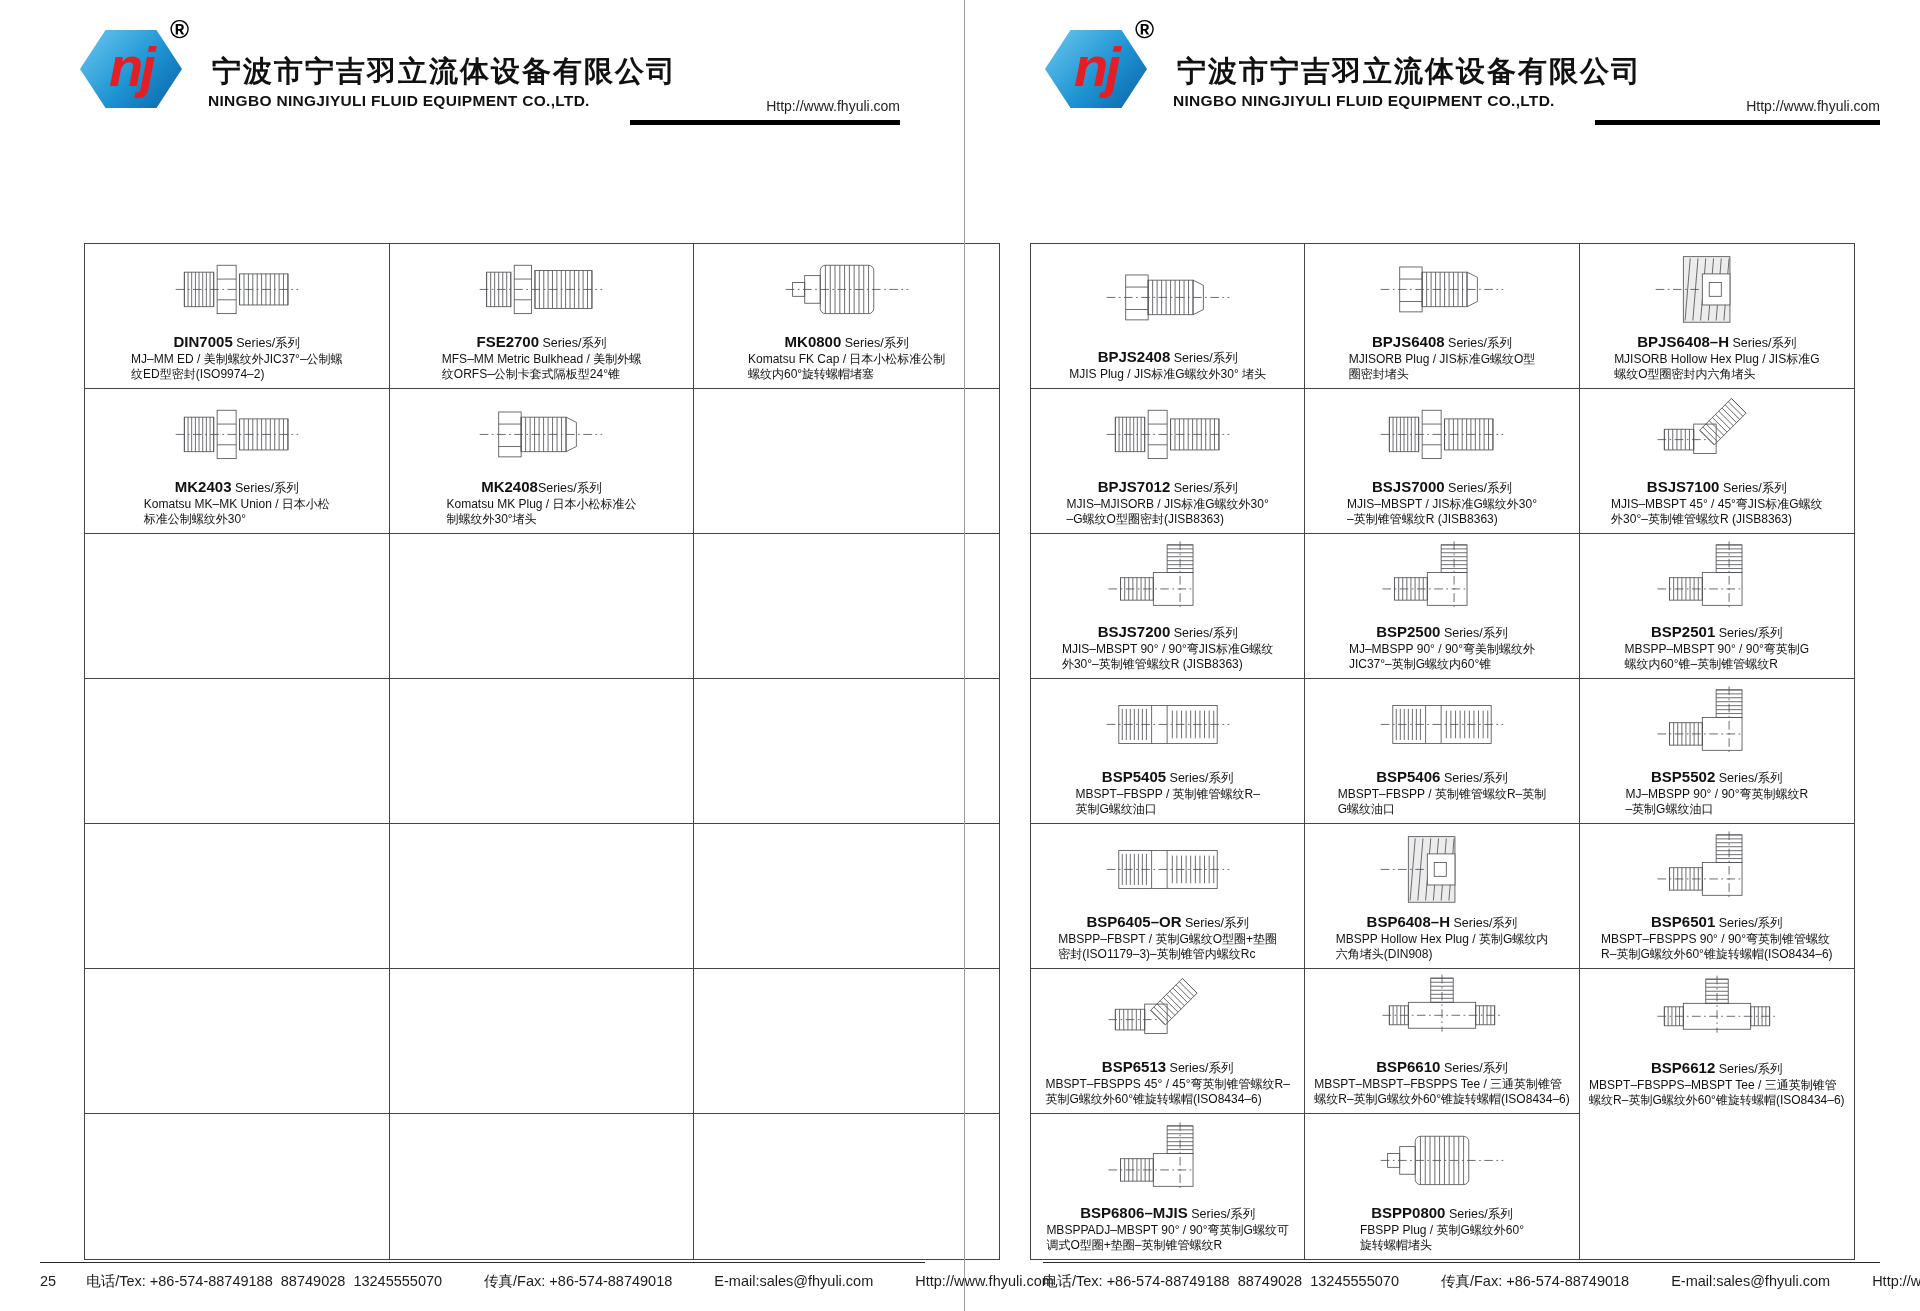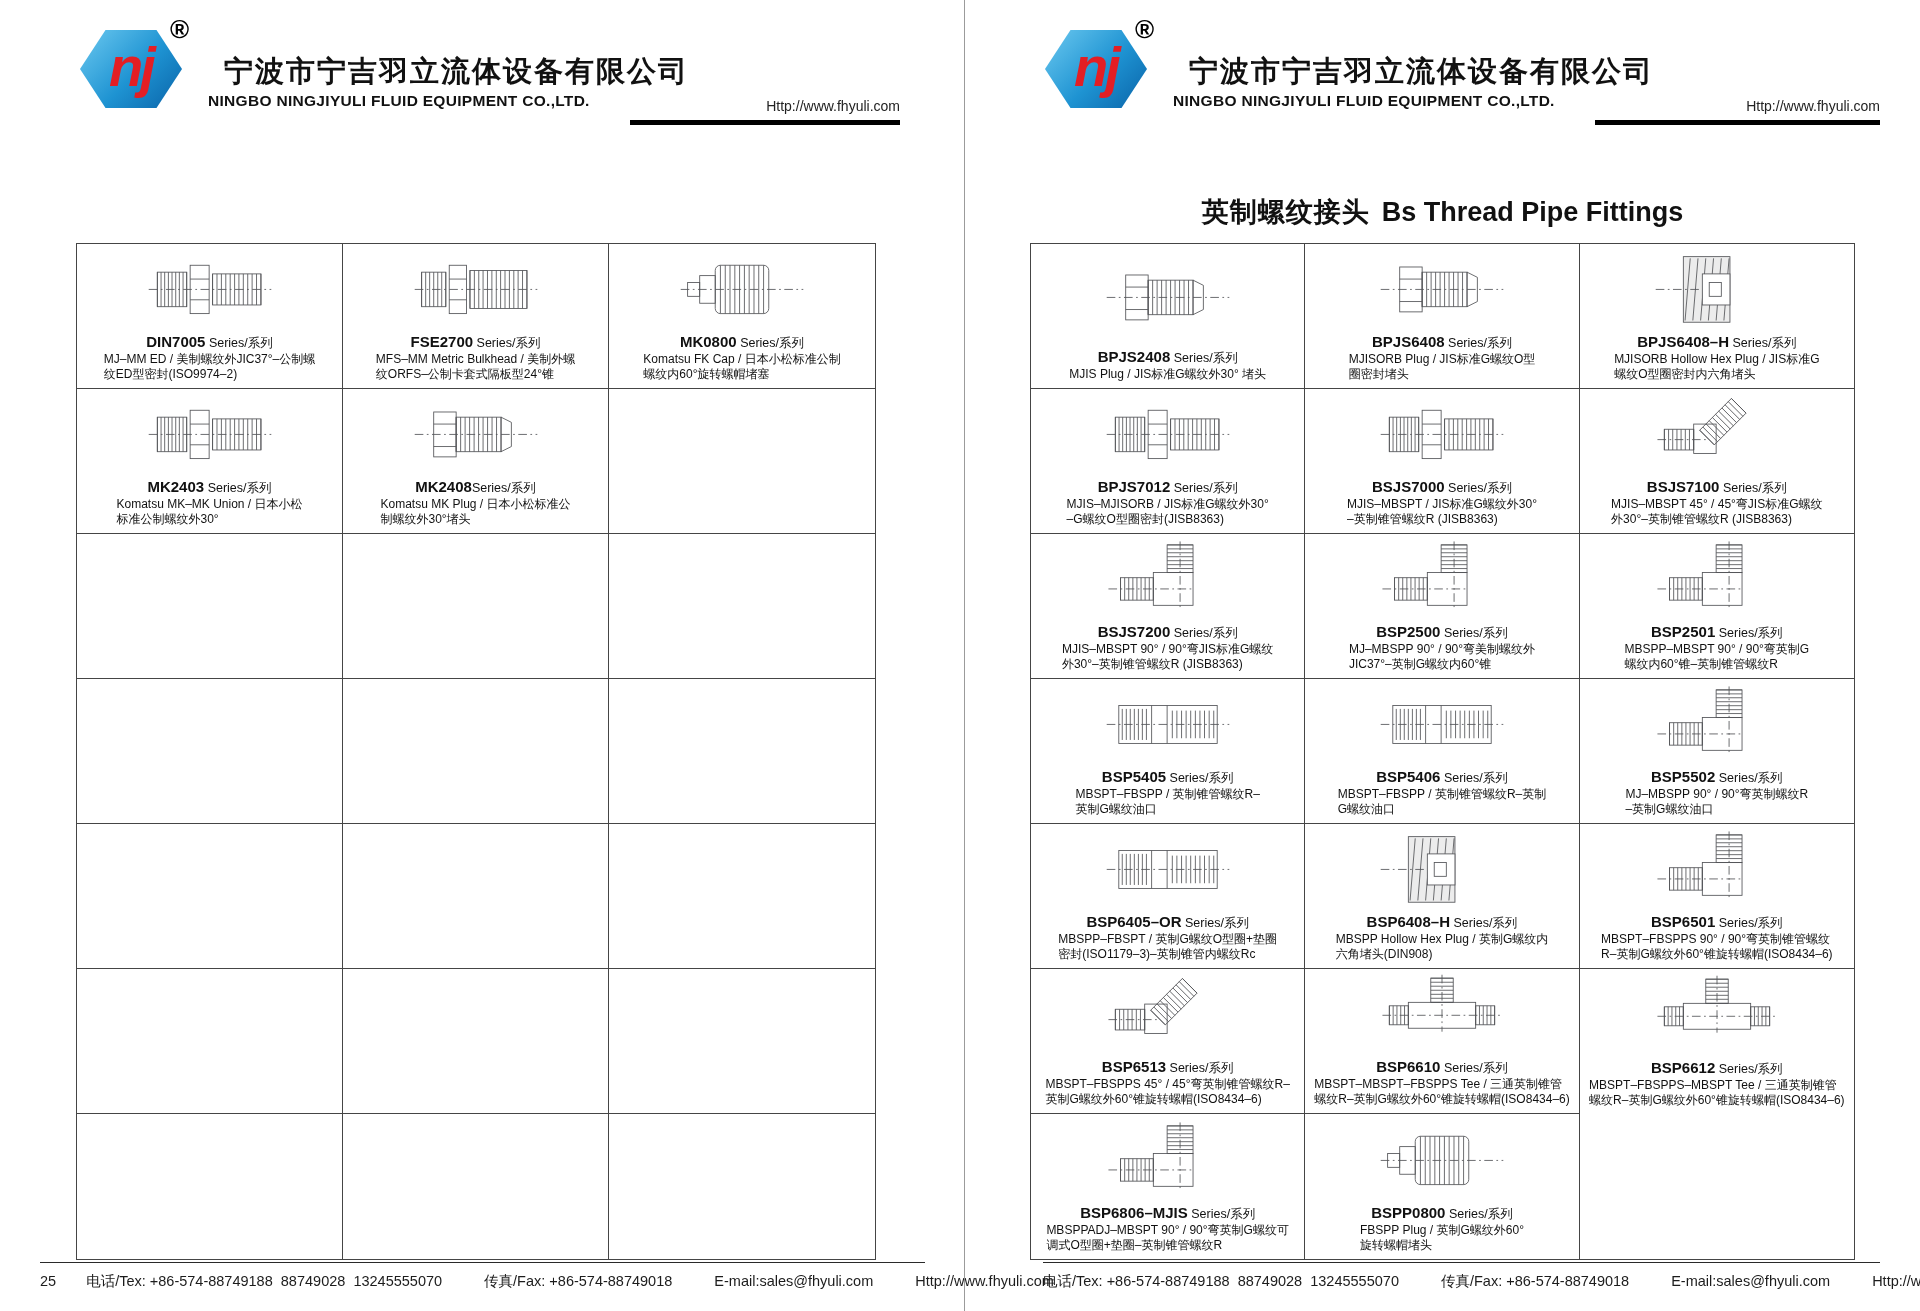--- a/index.html
+++ b/index.html
@@ -13,34 +13,34 @@
   #page-right{left:965px;width:955px;}
   .center-divider{position:absolute;left:964px;top:0;width:1px;height:1311px;background:#9b9b9b;}
 
   
   .logo-hex{position:absolute;left:80px;top:30px;width:102px;height:78px;
     background:linear-gradient(135deg,#6cc9f0 0%,#1e93d2 55%,#0a63a8 100%);
     clip-path:polygon(25% 0,75% 0,100% 50%,75% 100%,25% 100%,0 50%);}
   .logo-nj{position:absolute;left:0;top:0;width:100%;height:100%;display:flex;align-items:center;justify-content:center;
     font-style:italic;font-weight:bold;font-size:56px;color:#e31e24;letter-spacing:-3px;padding-bottom:6px;box-sizing:border-box;}
   .logo-reg{position:absolute;left:170px;top:14px;font-size:26px;font-weight:bold;color:#000;}
-  .company-cn{position:absolute;left:224px;top:52px;font-size:29px;font-weight:bold;letter-spacing:2px;white-space:nowrap;}
+  .company-cn{position:absolute;left:212px;top:52px;font-size:29px;font-weight:bold;letter-spacing:2px;white-space:nowrap;}
   .company-en{position:absolute;left:208px;top:92px;font-size:15.5px;font-weight:bold;letter-spacing:.3px;white-space:nowrap;}
   .site-top{position:absolute;top:98px;right:63px;font-size:14px;color:#222;}
   .header-rule{position:absolute;top:120px;left:630px;right:63px;height:5px;background:#000;}
   #page-right .site-top{right:40px;}
   #page-right .header-rule{right:40px;}
 
   
   .page-title{position:absolute;top:194px;left:0;width:100%;text-align:center;font-weight:bold;font-size:27px;letter-spacing:1px;white-space:nowrap;}
   .page-title .ten{margin-left:12px;letter-spacing:0;}
 
   
   .fit-table{position:absolute;top:243px;display:grid;grid-template-columns:repeat(3,1fr);grid-auto-rows:145px;border:1.5px solid #454545;box-sizing:border-box;background:#fff;}
-  #page-left .fit-table{left:76px;width:800px;}
+  #page-left .fit-table{left:84px;width:916px;}
   #page-right .fit-table{left:65px;width:825px;}
   .cell{border-right:1px solid #454545;border-bottom:1px solid #454545;box-sizing:border-box;
     display:flex;flex-direction:column;align-items:center;justify-content:flex-end;
     padding:3px 4px 5px;overflow:hidden;}
   .cell:nth-child(3n){border-right:none;}
   .cell:nth-last-child(-n+3){border-bottom:none;}
   .drawing{flex:1;width:100%;display:flex;align-items:center;justify-content:center;min-height:0;}
   svg.draw{width:152px;height:82px;}
   .pname{white-space:pre;line-height:1.25;}
   .pname .code{font-size:15px;font-weight:700;}
@@ -264,23 +264,20 @@
 <div class="page" id="page-right">
   <div class="logo-hex">
     <div class="logo-nj">nj</div>
   </div>
   <div class="logo-reg">®</div>
   <div class="company-cn">宁波市宁吉羽立流体设备有限公司</div>
   <div class="company-en">NINGBO NINGJIYULI FLUID EQUIPMENT CO.,LTD.</div>
   <div class="site-top">Http://www.fhyuli.com</div>
   <div class="header-rule"></div>
 
-  <div class="page-title">
-    <span>英制螺纹接头</span><span class="ten">Bs Thread Pipe Fittings</span>
-  </div>
 
   <div class="fit-table" id="right-table">
       <div class="cell">
         <div class="drawing">
           <svg class="draw" viewBox="0 0 150 95">
             <g fill="none" stroke="#55565a" stroke-width="1">
               <line x1="4" y1="48" x2="146" y2="48" stroke-dasharray="10 4 2 4"></line>
               <rect x="26" y="22" width="26" height="52"></rect>
               <line x1="26" y1="36" x2="52" y2="36"></line>
               <line x1="26" y1="62" x2="52" y2="62"></line>

